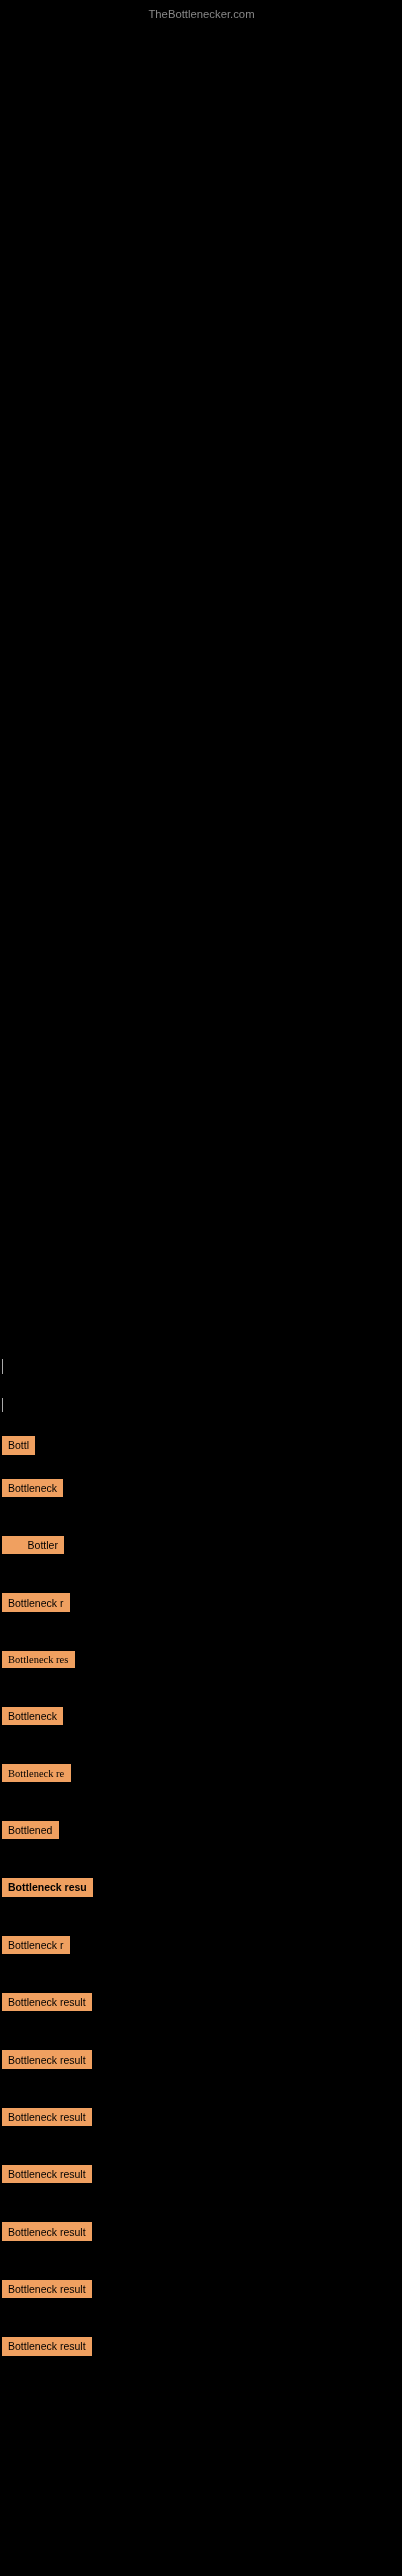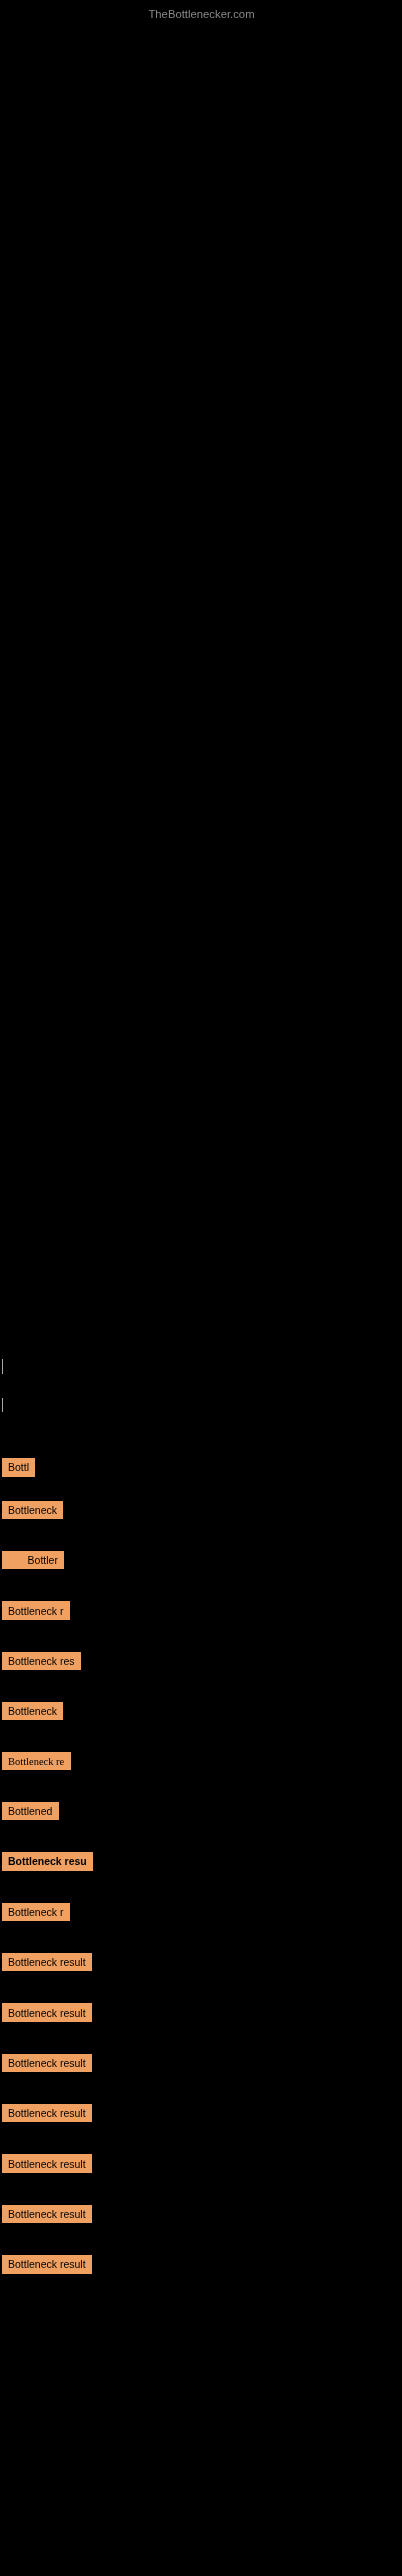--- a/index.html
+++ b/index.html
@@ -23,21 +23,21 @@
       padding-top: 8px;
       padding-bottom: 3.2px;
     }
 
     .bottleneck-item {
       display: inline-block;
       background-color: #f0a060;
       color: #000000;
       font-size: 10.5px;
       padding: 3.2px 6.4px;
-      margin-bottom: 8px;
+      margin-bottom: 15px;
       white-space: nowrap;
     }
 
     .cursor-line {
       width: 1.6px;
       height: 16px;
       background-color: #888888;
       display: inline-block;
       vertical-align: middle;
       margin-left: 1.6px;
@@ -53,41 +53,41 @@
 
 
 <div style="height: 1336px; background: #000;"></div>
 
 
 <div class="cursor-line" style="margin-left: 1.6px; display: block; width: 1.6px; height: 14.5px; background: #aaa; margin-bottom: 24px;"></div>
 
 <div style="width: 1.6px; height: 14.5px; background: #aaa; margin-left: 1.6px; margin-bottom: 24px;"></div>
 
 
-<div class="bottleneck-item" style="display: inline-block; margin-left: 1.6px; margin-bottom: 0; position: relative; margin-top: 22px;">
+<div class="bottleneck-item" style="display: inline-block; margin-left: 1.6px; margin-bottom: 0; position: relative;">
   <span>Bottl</span>
 </div>
 <div style="height: 24px;"></div>
 
 <div class="bottleneck-item" style="display: inline-block; margin-left: 1.6px;">
   <span>Bottleneck</span>
 </div>
 <div style="height: 24px;"></div>
 
 <div class="bottleneck-item" style="display: inline-block; margin-left: 1.6px; padding-left: 26px;">
   <span>Bottler</span>
 </div>
 <div style="height: 24px;"></div>
 
 <div class="bottleneck-item" style="display: inline-block; margin-left: 1.6px;">
   <span>Bottleneck r</span>
 </div>
 <div style="height: 24px;"></div>
 
-<div class="bottleneck-item" style="display: inline-block; margin-left: 1.6px;">
+<div class="bottleneck-item" style="display: inline-block; margin-left: 1.6px; font-family: Liberation Serif, serif;">
   <span>Bottleneck res</span>
 </div>
 <div style="height: 24px;"></div>
 
 <div class="bottleneck-item" style="display: inline-block; margin-left: 1.6px;">
   <span>Bottleneck</span>
 </div>
 <div style="height: 24px;"></div>
 
 <div class="bottleneck-item" style="display: inline-block; margin-left: 1.6px; font-family: Liberation Serif, serif;">

